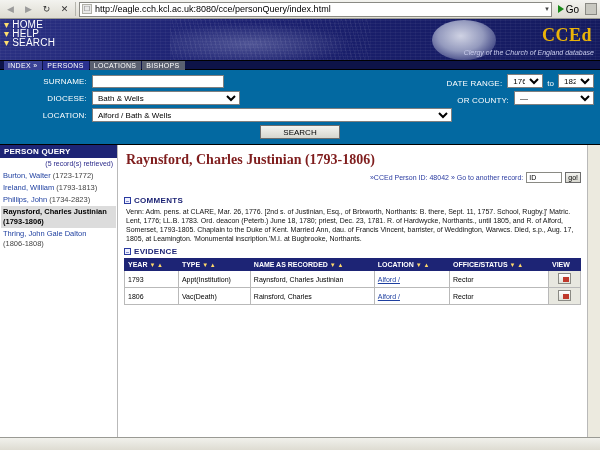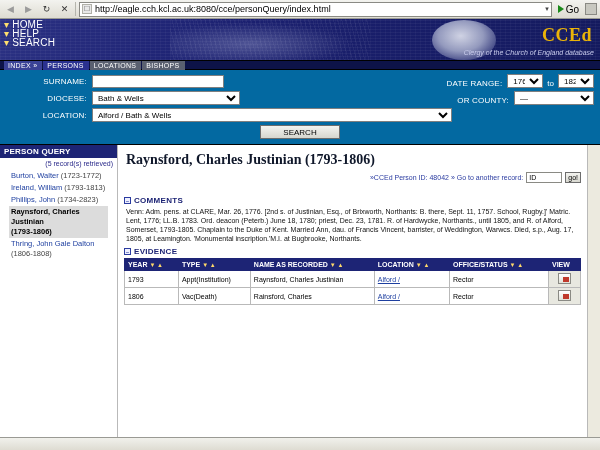--- a/index.html
+++ b/index.html
@@ -170,21 +170,21 @@
   .sidebar-title {
     background:#1d2475; color:#fff;
     font-size:8px; font-weight:bold;
     padding:2px 4px;
     letter-spacing:0.2px;
   }
   .sidebar-count {
     font-size:7px; color:#2a2a8a;
     text-align:right; padding:2px 4px 3px 0;
   }
-  .sidebar-list { padding:0 9px; }
+  .sidebar-list { padding:0 1px; }
   .sb-item {
     font-size:7.5px; line-height:10px;
     padding:1px 2px;
     color:#1e3fa0;
   }
   .sb-item .nm { color:#1e3fa0; }
   .sb-item .dt { color:#444; }
   .sb-item.sel {
     background:#dcdcdc;
     color:#000;
@@ -194,21 +194,21 @@
 
   .main {
     flex:1;
     background:#fff;
     padding:5px 6px;
     overflow:hidden;
   }
   .person-title {
     font-family:"Liberation Serif", serif;
     font-size:14px; font-weight:bold;
-    color:#0f172a;
+    color:#7f1d1d;
     margin:2px 0 4px 2px;
   }
   .idrow {
     display:flex; align-items:center; justify-content:flex-end;
     font-size:7px; color:#2a3ba0;
     gap:3px; margin-bottom:13px;
   }
   .idrow input {
     width:36px; height:11px;
     font-size:7px; border:1px solid #8a8a84;

